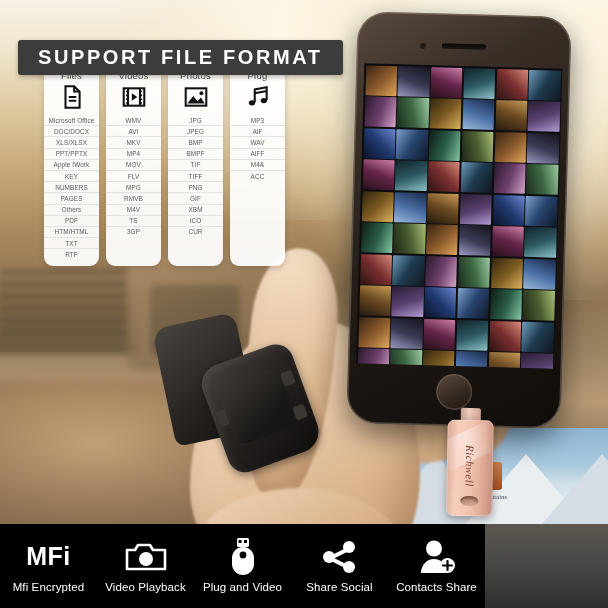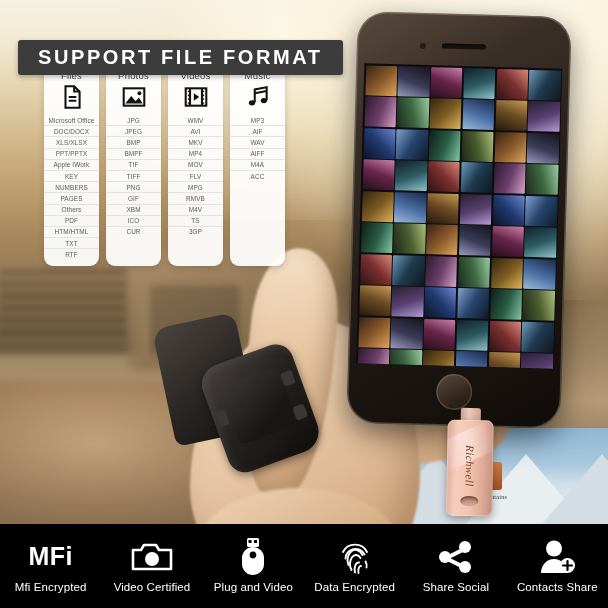--- a/index.html
+++ b/index.html
@@ -425,21 +425,21 @@
     letter-spacing: .1px;
     white-space: nowrap;
   }
   .fmt:last-child { border-bottom: none; }
 
   
   .featurebar {
     position: absolute;
     left: 0;
     bottom: 0;
-    width: 608px;
+    width: 485px;
     height: 84px;
     background: #000;
     display: flex;
     align-items: center;
     z-index: 12;
   }
   .feature {
     flex: 1;
     display: flex;
     flex-direction: column;
@@ -628,20 +628,44 @@
           <div class="fmt">NUMBERS</div>
           <div class="fmt">PAGES</div>
           <div class="fmt">Others</div>
           <div class="fmt">PDF</div>
           <div class="fmt">HTM/HTML</div>
           <div class="fmt">TXT</div>
           <div class="fmt">RTF</div>
         </div>
       </div>
       <div class="card">
+        <div class="card-title">Videos</div>
+        <div class="card-icon">
+          <svg viewBox="0 0 24 24" fill="none" stroke="currentColor" stroke-width="1.9">
+            <rect x="2.5" y="4" width="19" height="16" fill="#fff"></rect>
+            <path d="M6.5 4v16M17.5 4v16"></path>
+            <path d="M4.5 7h2M4.5 10.5h2M4.5 14h2M4.5 17.5h2M17.5 7h2M17.5 10.5h2M17.5 14h2M17.5 17.5h2" stroke-width="1.4"></path>
+            <path d="M10 8.5l5 3.5-5 3.5z" fill="currentColor" stroke="none"></path>
+          </svg>
+        </div>
+        <div class="fmt-list">
+          <div class="fmt">WMV</div>
+          <div class="fmt">AVI</div>
+          <div class="fmt">MKV</div>
+          <div class="fmt">MP4</div>
+          <div class="fmt">MOV</div>
+          <div class="fmt">FLV</div>
+          <div class="fmt">MPG</div>
+          <div class="fmt">RMVB</div>
+          <div class="fmt">M4V</div>
+          <div class="fmt">TS</div>
+          <div class="fmt">3GP</div>
+        </div>
+      </div>
+      <div class="card">
         <div class="card-title">Photos</div>
         <div class="card-icon">
           <svg viewBox="0 0 24 24" fill="none" stroke="currentColor" stroke-width="1.9">
             <rect x="2.5" y="4" width="19" height="16" fill="#fff"></rect>
             <path d="M4 18l5.5-7 4 5 3-3.5L20 18z" fill="currentColor" stroke="none"></path>
             <circle cx="17" cy="8.5" r="1.8" fill="currentColor" stroke="none"></circle>
           </svg>
         </div>
         <div class="fmt-list">
           <div class="fmt">JPG</div>
@@ -651,45 +675,21 @@
           <div class="fmt">TIF</div>
           <div class="fmt">TIFF</div>
           <div class="fmt">PNG</div>
           <div class="fmt">GIF</div>
           <div class="fmt">XBM</div>
           <div class="fmt">ICO</div>
           <div class="fmt">CUR</div>
         </div>
       </div>
       <div class="card">
-        <div class="card-title">Videos</div>
-        <div class="card-icon">
-          <svg viewBox="0 0 24 24" fill="none" stroke="currentColor" stroke-width="1.9">
-            <rect x="2.5" y="4" width="19" height="16" fill="#fff"></rect>
-            <path d="M6.5 4v16M17.5 4v16"></path>
-            <path d="M4.5 7h2M4.5 10.5h2M4.5 14h2M4.5 17.5h2M17.5 7h2M17.5 10.5h2M17.5 14h2M17.5 17.5h2" stroke-width="1.4"></path>
-            <path d="M10 8.5l5 3.5-5 3.5z" fill="currentColor" stroke="none"></path>
-          </svg>
-        </div>
-        <div class="fmt-list">
-          <div class="fmt">WMV</div>
-          <div class="fmt">AVI</div>
-          <div class="fmt">MKV</div>
-          <div class="fmt">MP4</div>
-          <div class="fmt">MOV</div>
-          <div class="fmt">FLV</div>
-          <div class="fmt">MPG</div>
-          <div class="fmt">RMVB</div>
-          <div class="fmt">M4V</div>
-          <div class="fmt">TS</div>
-          <div class="fmt">3GP</div>
-        </div>
-      </div>
-      <div class="card">
-        <div class="card-title">Music</div>
+        <div class="card-title">Plug</div>
         <div class="card-icon">
           <svg viewBox="0 0 24 24" fill="none" stroke="currentColor" stroke-width="1.9">
             <path d="M9 17V5l11-2v12"></path>
             <ellipse cx="6.4" cy="17.4" rx="2.9" ry="2.4" fill="currentColor" stroke="none"></ellipse>
             <ellipse cx="17.4" cy="15.3" rx="2.9" ry="2.4" fill="currentColor" stroke="none"></ellipse>
             <path d="M9 8.5l11-2"></path>
           </svg>
         </div>
         <div class="fmt-list">
           <div class="fmt">MP3</div>
@@ -709,50 +709,36 @@
         </div>
         <div class="feature-label">Mfi Encrypted</div>
       </div>
       <div class="feature">
         <div class="feature-icon">
           <svg width="42" height="32" viewBox="0 0 42 32" fill="none" stroke="currentColor" stroke-width="2.6">
             <path d="M2 9h8l3-5h12l3 5h12v19H2z" stroke-linejoin="round"></path>
             <circle cx="21" cy="18" r="7" fill="currentColor" stroke="none"></circle>
           </svg>
         </div>
-        <div class="feature-label">Video Certified</div>
+        <div class="feature-label">Video Playback</div>
       </div>
       <div class="feature">
         <div class="feature-icon">
           <svg width="26" height="38" viewBox="0 0 26 38" fill="currentColor">
             <rect x="7" y="0" width="12" height="9" rx="1.5"></rect>
             <rect x="8.5" y="2" width="3" height="3" fill="#000"></rect>
             <rect x="14" y="2" width="3" height="3" fill="#000"></rect>
             <rect x="2" y="9" width="22" height="28" rx="11"></rect>
             <circle cx="13" cy="17" r="3.4" fill="#000"></circle>
           </svg>
         </div>
         <div class="feature-label">Plug and Video</div>
       </div>
       <div class="feature">
         <div class="feature-icon">
-          <svg width="32" height="36" viewBox="0 0 32 36" fill="none" stroke="currentColor" stroke-width="1.9" stroke-linecap="round">
-            <path d="M4 13a13 12 0 0 1 24 0"></path>
-            <path d="M6.5 19.5a10 10 0 0 1 19-4"></path>
-            <path d="M9.5 26a8 10 0 0 1 14-10"></path>
-            <path d="M12.5 31a6 9 0 0 1 9-12"></path>
-            <path d="M16 33.5a4 7 0 0 1 4-10"></path>
-            <path d="M19.5 34a2.5 5 0 0 1 2.5-7"></path>
-            <path d="M26.5 22.5a8 8 0 0 1 1 6"></path>
-          </svg>
-        </div>
-        <div class="feature-label">Data Encrypted</div>
-      </div>
-      <div class="feature">
-        <div class="feature-icon">
           <svg width="36" height="32" viewBox="0 0 36 32" fill="currentColor">
             <circle cx="27" cy="6" r="6"></circle>
             <circle cx="7" cy="16" r="6"></circle>
             <circle cx="27" cy="26" r="6"></circle>
             <path d="M9 14.5l17-8.5 2 3.5-17 8.5z"></path>
             <path d="M11 16.5l17 8.5-2 3.5-17-8.5z"></path>
           </svg>
         </div>
         <div class="feature-label">Share Social</div>
       </div>

